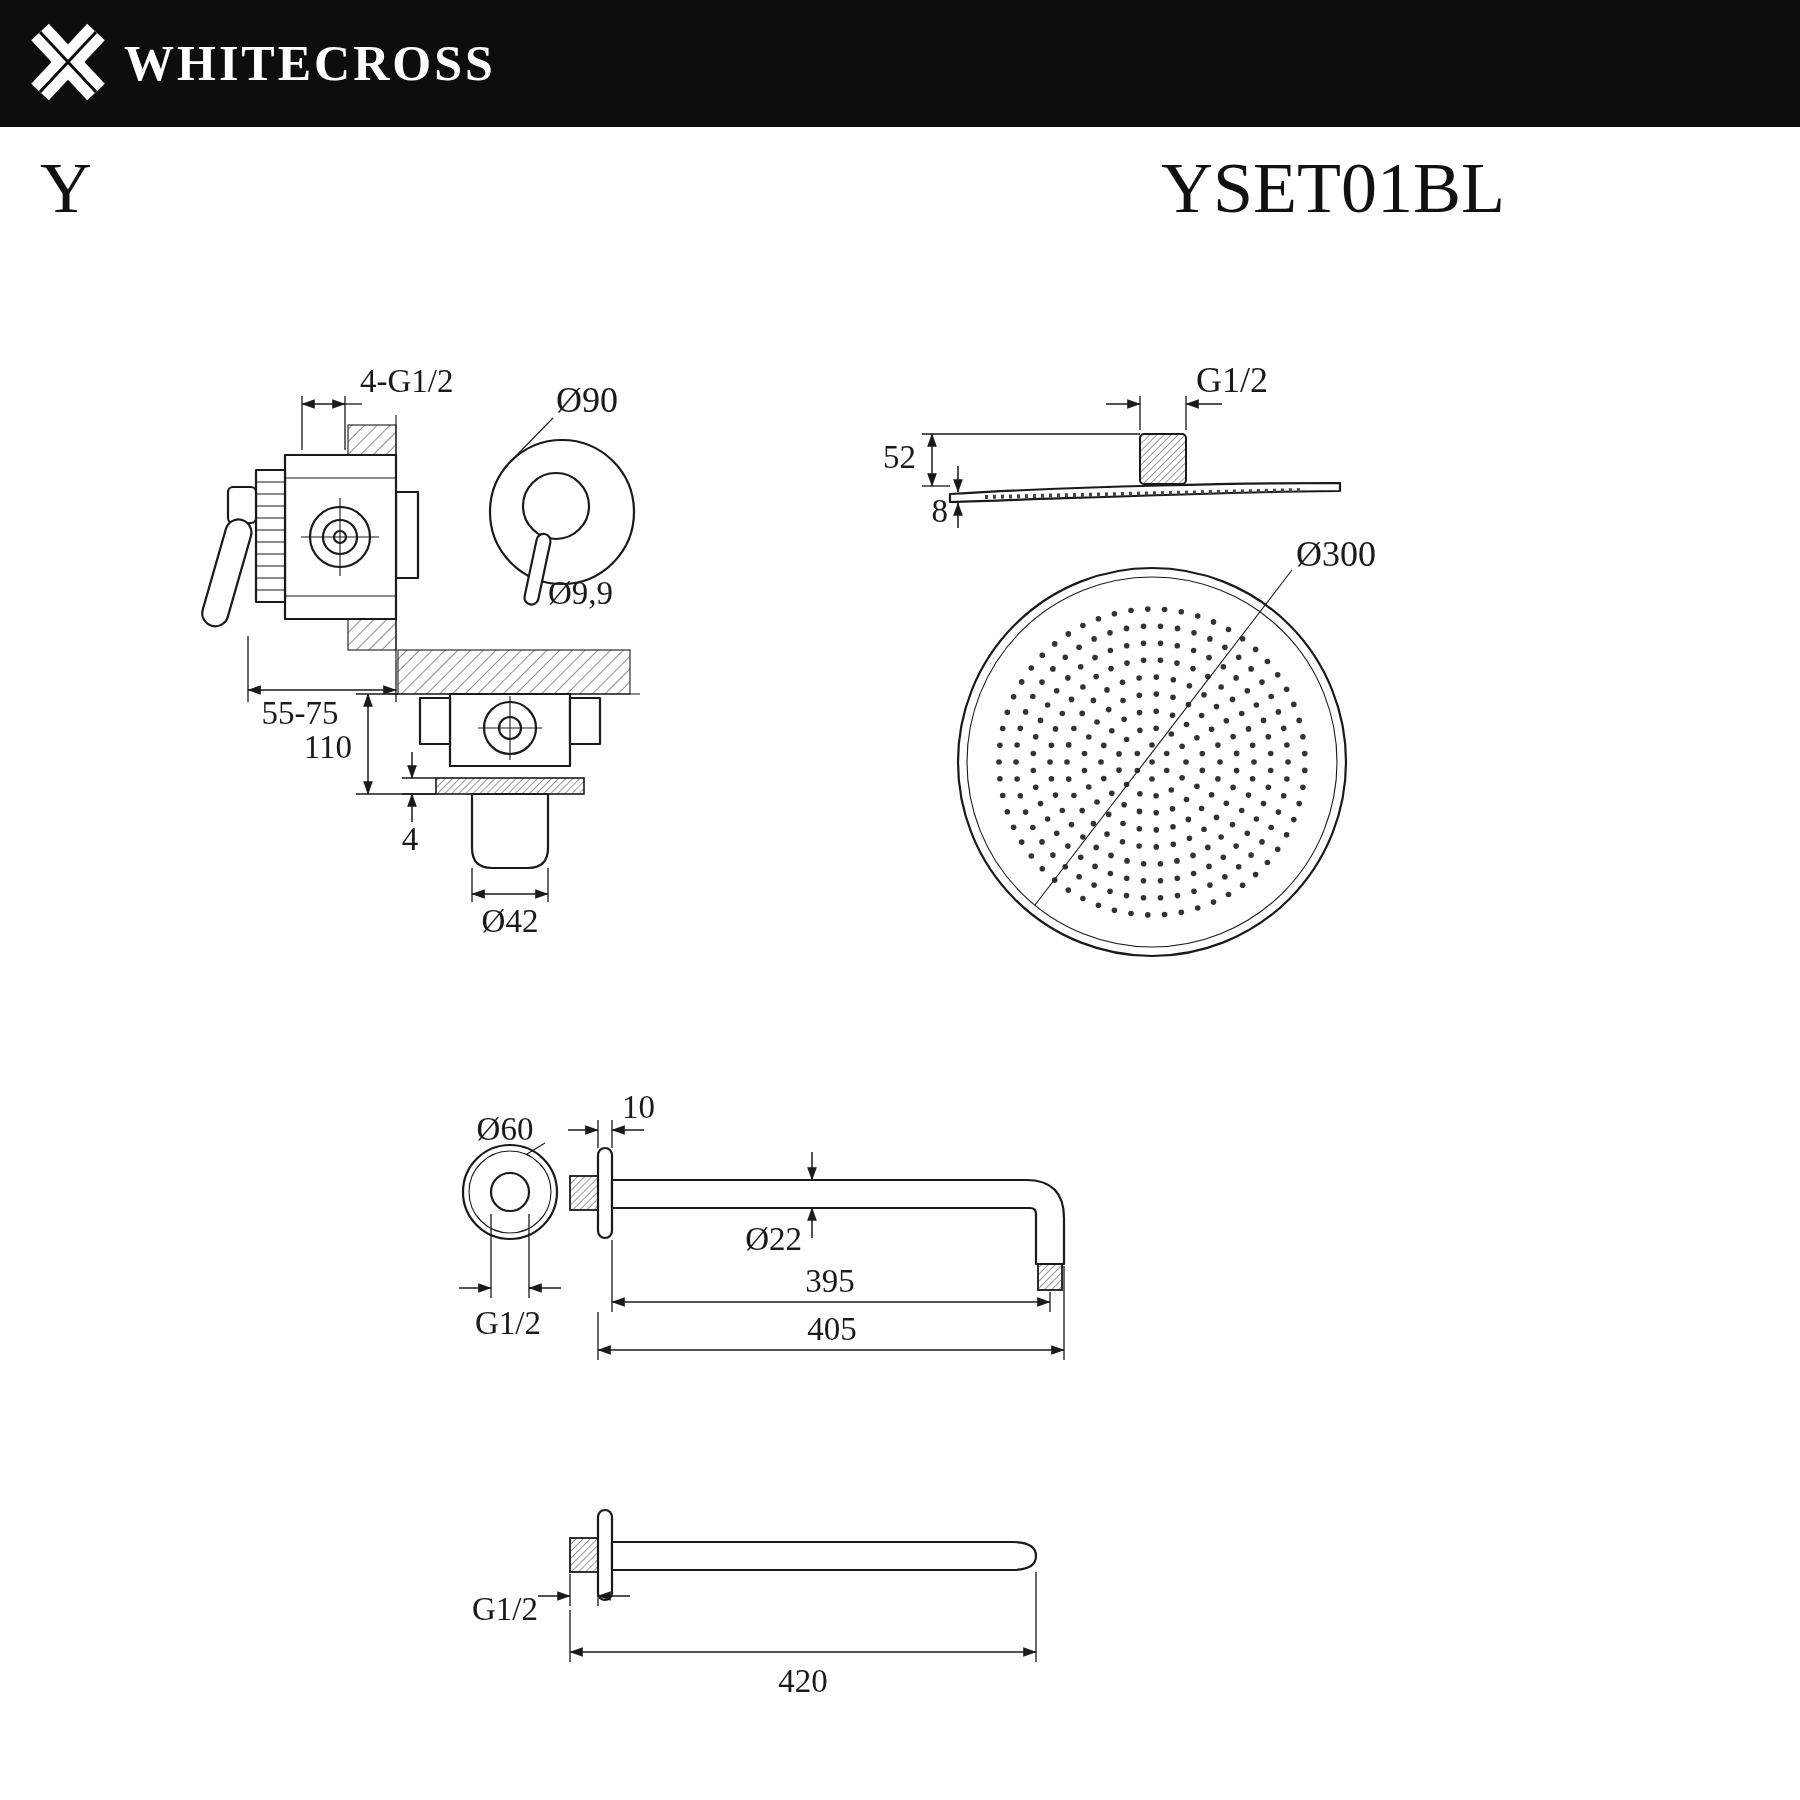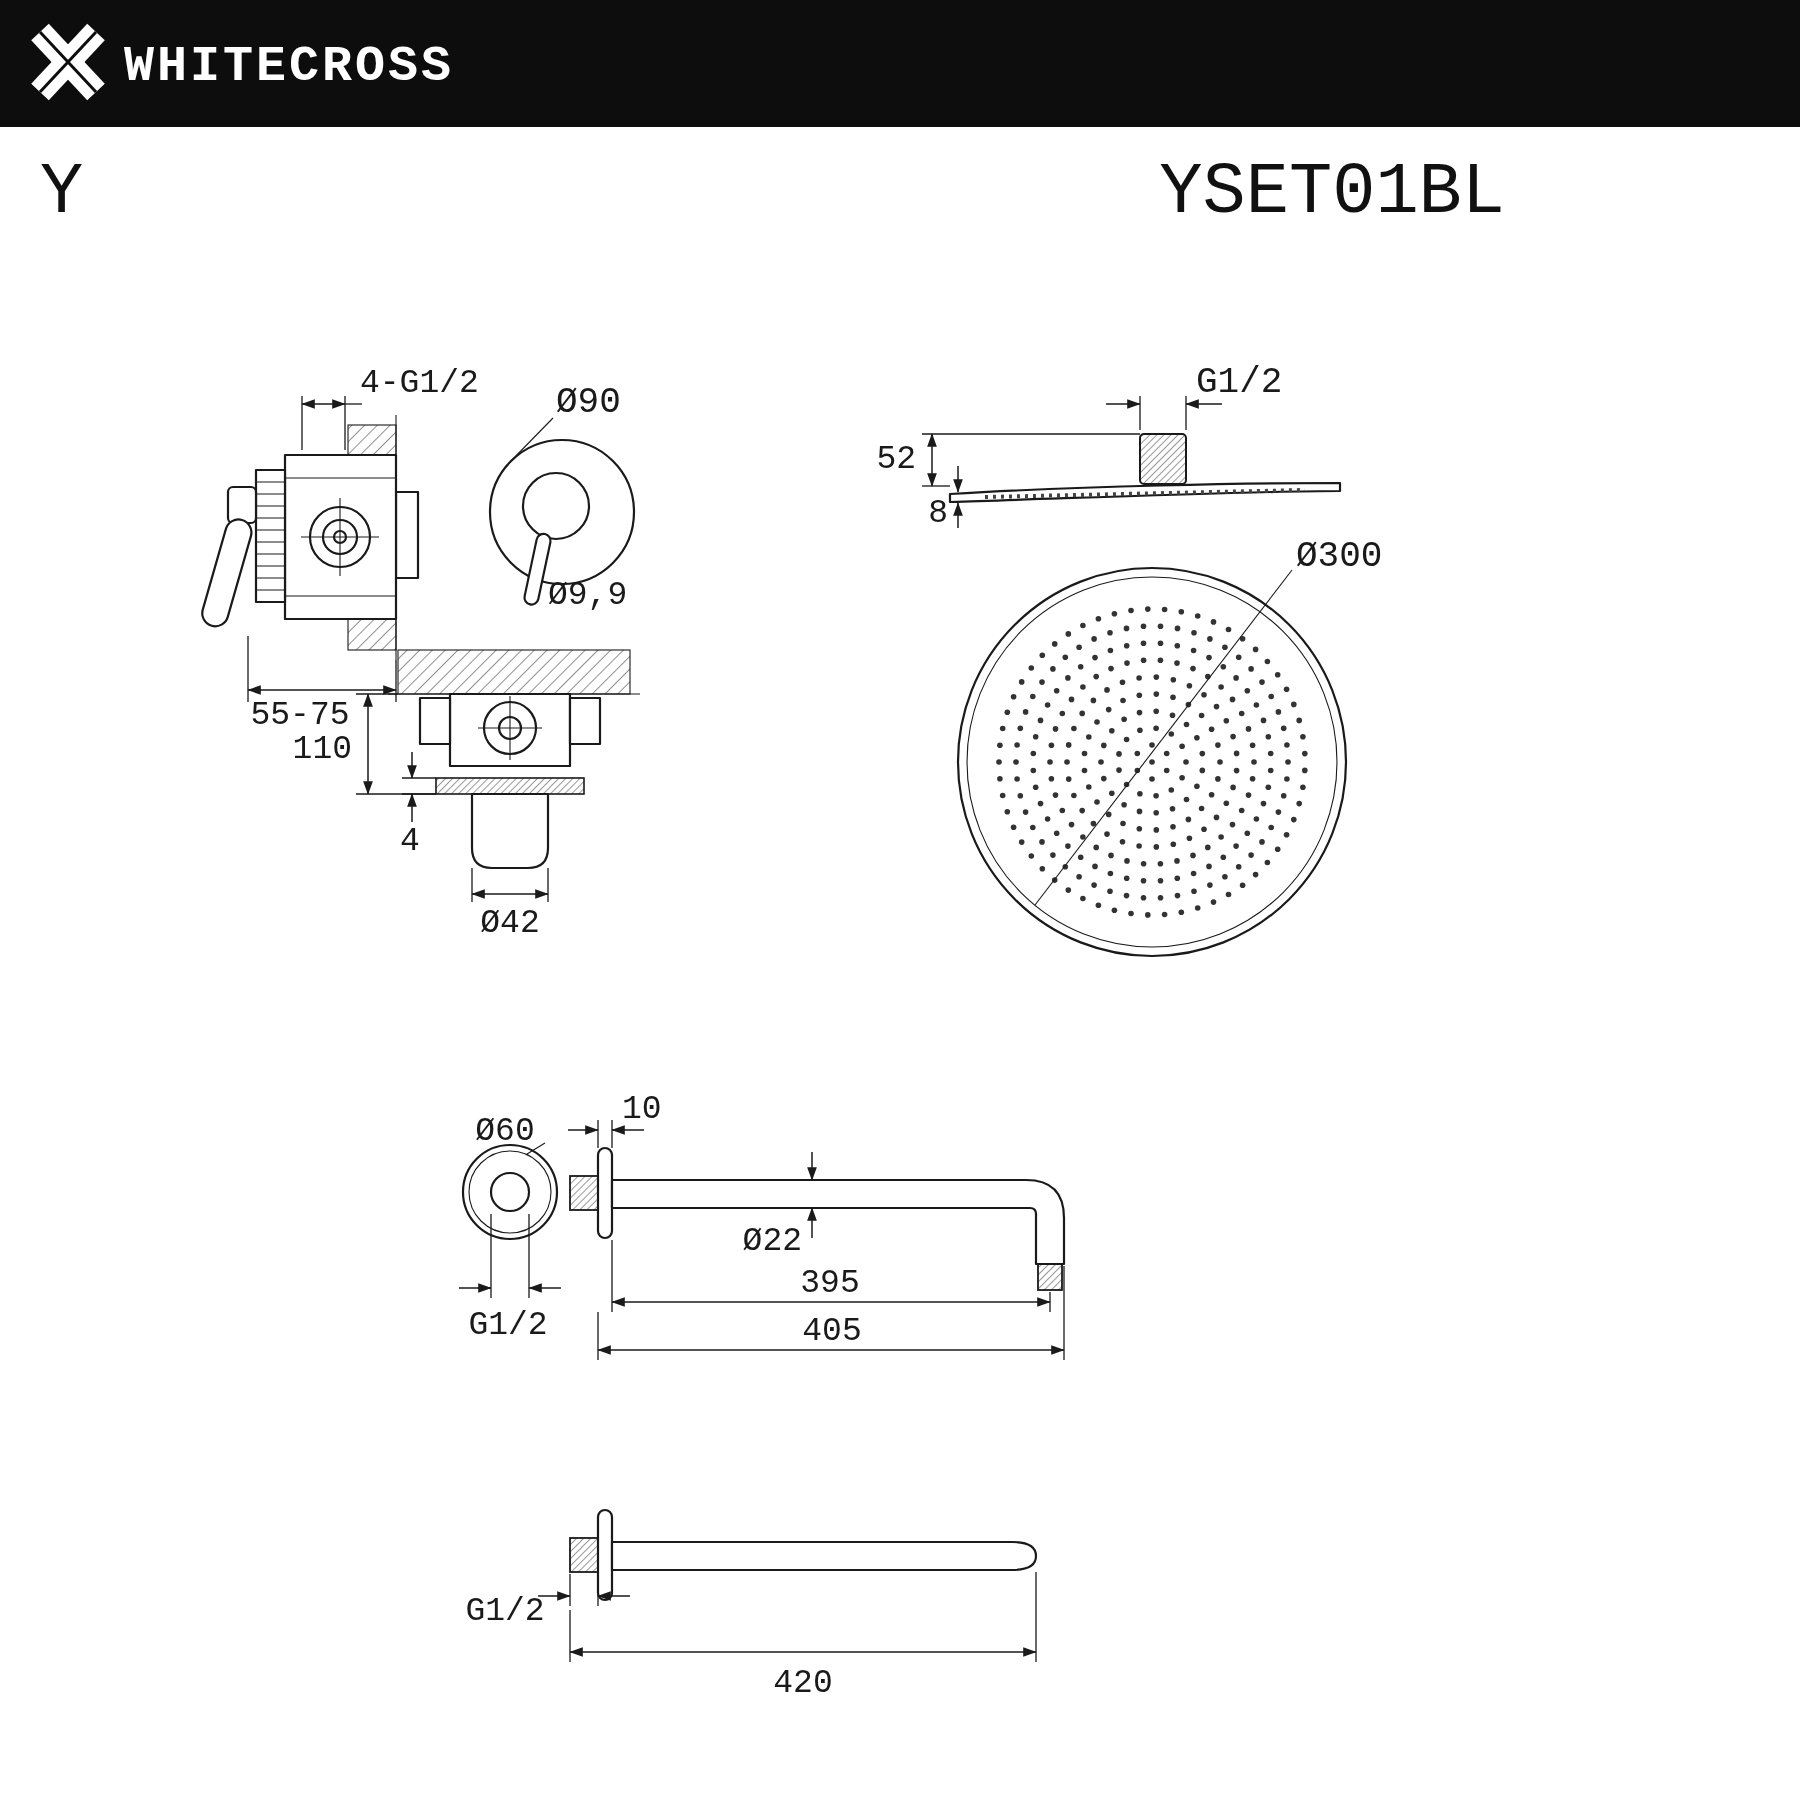--- a/index.html
+++ b/index.html
@@ -1,17 +1,17 @@
 <!DOCTYPE html>
 <html><head>
 <meta charset="utf-8">
 <style>
   html,body{margin:0;padding:0;background:#fff;}
   .page{width:1800px;height:1800px;position:relative;background:#fff;
-        font-family:Liberation Mono, monospace;}
+        font-family:Liberation Serif, serif;}
   svg{display:block;}
   .part{fill:#ffffff;stroke:#1a1a1a;stroke-width:2.2;stroke-linejoin:round;}
   .ln{fill:none;stroke:#1a1a1a;stroke-width:2.2;stroke-linejoin:round;}
   .thin{fill:none;stroke:#1a1a1a;stroke-width:1.1;}
   .ext{fill:none;stroke:#1a1a1a;stroke-width:1.3;}
   .dim{fill:none;stroke:#1a1a1a;stroke-width:1.5;
        marker-start:url(#arrow);marker-end:url(#arrow);}
   .dim1{fill:none;stroke:#1a1a1a;stroke-width:1.5;marker-end:url(#arrow);}
   .lbl{font-size:33px;fill:#1a1a1a;}
   .lbl-big{font-size:36px;fill:#1a1a1a;}

